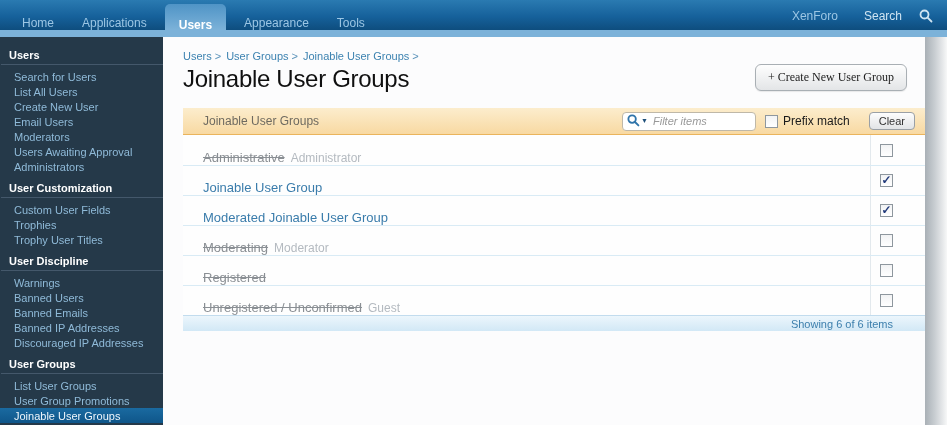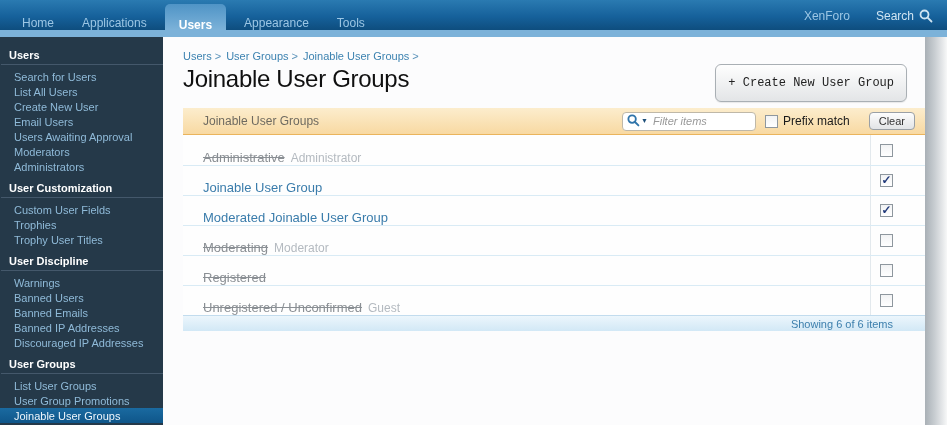--- a/index.html
+++ b/index.html
@@ -9,43 +9,43 @@
   
   .topnav { position:absolute; left:0; top:0; width:947px; height:30px;
     background:linear-gradient(to bottom,#2a7ab1 0%,#16619b 55%,#0e4d7e 100%);
     display:flex; align-items:flex-end; }
   .nav-tabs { display:flex; align-items:flex-end; height:30px; padding-left:8px; }
   .nav-tab { color:#9cc6e4; font-size:12px; padding:8px 14px; height:30px; line-height:30px; cursor:pointer; white-space:nowrap; }
   .nav-tab.active { background:linear-gradient(to bottom,#4f94c6,#7cb2d9); color:#fff; font-weight:bold;
     height:26px; line-height:26px; border-radius:5px 5px 0 0; margin:0 4px; }
   .nav-right { margin-left:auto; display:flex; align-items:center; height:28px; padding-right:14px; gap:26px; }
   .nav-brand { color:#9cc6e4; font-size:12px; cursor:pointer; }
-  .nav-search { color:#cfe4f2; font-size:12px; cursor:pointer; display:flex; align-items:center; gap:5px; }
+  .nav-search { color:#cfe4f2; font-size:12px; cursor:pointer; display:flex; align-items:center; gap:17px; }
   .nav-strip { position:absolute; left:0; top:30px; width:947px; height:7px; background:#7cb2d9; }
 
   
   .sidebar { position:absolute; left:0; top:37px; width:163px; height:388px; background:#253949; padding-top:4px; }
   .sb-title { color:#fff; font-size:11px; font-weight:bold; padding:8px 8px 3px 8px;
     border-bottom:1px solid #44586b; margin:0 0 4px 1px; cursor:default; }
   .sb-item { color:#8fbad8; font-size:11px; padding:1.5px 8px 1.5px 14px; cursor:pointer; white-space:nowrap; }
   .sb-item.selected { background:linear-gradient(to bottom,#1a6aa0,#0f568a); color:#eef6fc; }
 
   
   .edge-shadow { position:absolute; left:925px; top:37px; width:22px; height:388px;
     background:linear-gradient(to right,#a9b0b6 0%,#c9ced2 45%,#e6e8ea 80%,#f7f8f8 100%); }
 
   
   .main { position:absolute; left:163px; top:37px; width:762px; height:388px; background:#fcfcfd; }
   .breadcrumb { position:absolute; left:20px; top:13px; font-size:11px; color:#3c82b0; }
   .crumb { color:#3c82b0; cursor:pointer; }
   .crumb-sep { color:#5b93ba; margin:0 5px 0 3px; }
   .page-title { position:absolute; left:20px; top:28px; font-size:24px; font-weight:400; color:#101010; letter-spacing:-0.3px; }
-  .create-btn { position:absolute; right:18px; top:27px; font-family:Liberation Mono, monospace; font-size:12px; color:#222;
+  .create-btn { position:absolute; right:18px; top:27px; font-family:Liberation Serif, serif; font-size:12px; color:#222;
     background:linear-gradient(to bottom,#fefefe,#e3e5e7); border:1px solid #a9afb4; border-radius:6px;
-    padding:11px 12px; cursor:pointer; box-shadow:0 1px 1px rgba(0,0,0,0.08); }
+    padding:5px 12px; cursor:pointer; box-shadow:0 1px 1px rgba(0,0,0,0.08); }
 
   
   .panel { position:absolute; left:20px; top:71px; width:742px; }
   .panel-header { height:27px; background:linear-gradient(to bottom,#fcedcd,#f8d9a2);
     border-bottom:1px solid #eab45c; display:flex; align-items:center; padding:0 10px 0 20px; }
   .panel-title { font-size:12px; color:#6e6a60; cursor:default; }
   .filter-wrap { margin-left:auto; position:relative; }
   .filter-input { width:134px; height:19px; border:1px solid #bfb8a8; border-radius:4px;
     padding:0 4px 0 30px; font-family:inherit; font-size:11px; color:#333; outline:none; background:#fff; }
   .filter-input::placeholder { font-style:italic; color:#999; }
@@ -99,22 +99,22 @@
     </div>
   </nav>
   <div class="nav-strip"></div>
 
   <aside class="sidebar" id="sidebar">
       <div class="sb-title">Users</div>
       <div class="sb-item">Search for Users</div>
       <div class="sb-item">List All Users</div>
       <div class="sb-item">Create New User</div>
       <div class="sb-item">Email Users</div>
+      <div class="sb-item">Moderators</div>
       <div class="sb-item">Users Awaiting Approval</div>
-      <div class="sb-item">Moderators</div>
       <div class="sb-item">Administrators</div>
       <div class="sb-title">User Customization</div>
       <div class="sb-item">Custom User Fields</div>
       <div class="sb-item">Trophies</div>
       <div class="sb-item">Trophy User Titles</div>
       <div class="sb-title">User Discipline</div>
       <div class="sb-item">Warnings</div>
       <div class="sb-item">Banned Users</div>
       <div class="sb-item">Banned Emails</div>
       <div class="sb-item">Banned IP Addresses</div>

